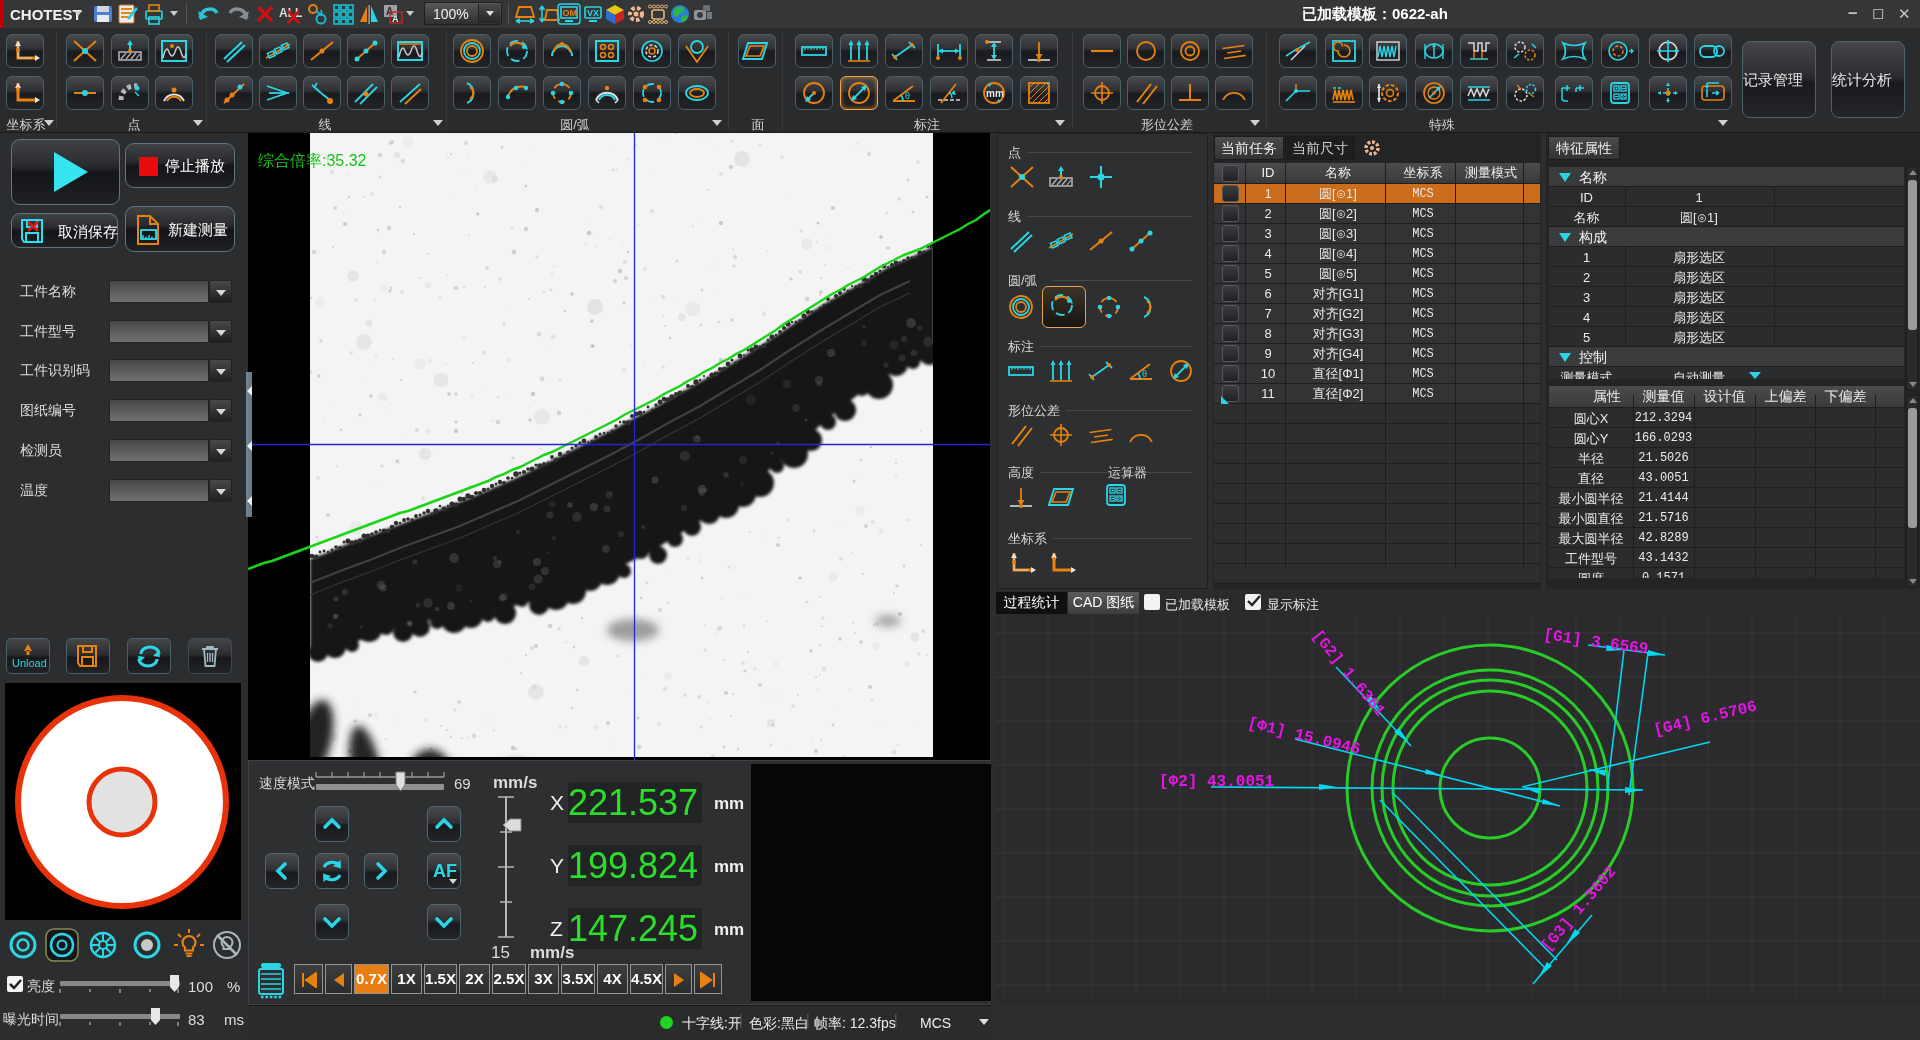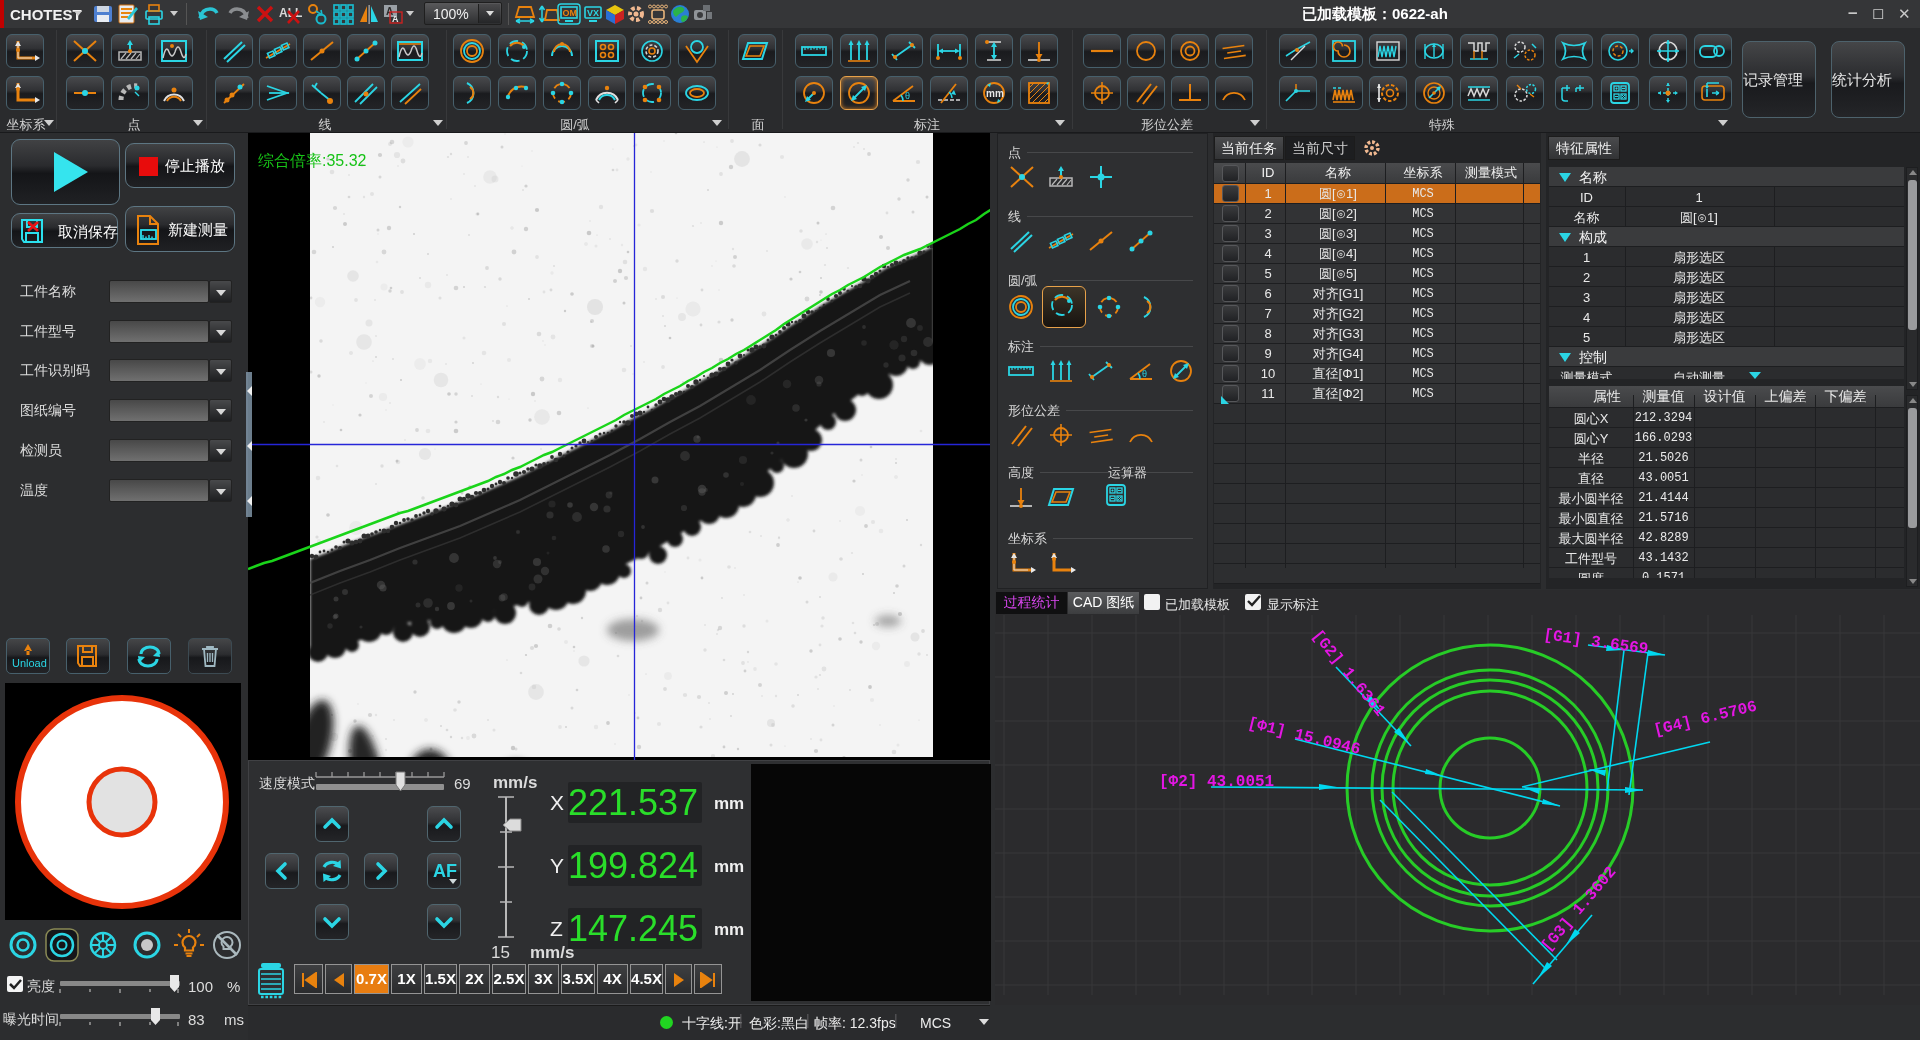--- a/index.html
+++ b/index.html
@@ -2017,21 +2017,21 @@
       <div style="position:absolute;left:209px;top:262px;width:1px;height:183px;background:#1d1e20;"></div>
       <div style="position:absolute;left:269px;top:262px;width:1px;height:183px;background:#1d1e20;"></div>
       <div style="position:absolute;left:329px;top:262px;width:1px;height:183px;background:#1d1e20;"></div>
       <div style="position:absolute;left:360px;top:262px;width:12px;height:192px;background:#2a2b2d;border:1px solid #1d1e20;">
         <div style="position:absolute;left:2px;top:2px;border-left:4px solid transparent;border-right:4px solid transparent;border-bottom:5px solid #888;"></div>
         <div style="position:absolute;left:1px;top:12px;width:9px;height:120px;background:#9a9b9d;border-radius:3px;"></div>
         <div style="position:absolute;left:2px;bottom:2px;border-left:4px solid transparent;border-right:4px solid transparent;border-top:5px solid #888;"></div>
       </div>
     </div>
     <div style="position:absolute;left:995px;top:590px;width:925px;height:415px;background:#2b2b2d;">
-      <div style="position:absolute;left:1px;top:2px;width:71px;height:22px;background:#101011;color:#d946ef;font-size:14px;text-align:center;line-height:21px;">过程统计</div>
+      <div style="position:absolute;left:1px;top:2px;width:71px;height:22px;background:#101011;color:#ffffff;font-size:14px;text-align:center;line-height:21px;">过程统计</div>
       <div style="position:absolute;left:73px;top:2px;width:71px;height:22px;background:linear-gradient(180deg,#5a5b5d,#3c3d3f);color:#fff;font-size:14px;text-align:center;line-height:21px;">CAD 图纸</div>
       <div style="position:absolute;left:149px;top:4px;width:16px;height:16px;background:#f2f2f2;border-radius:2px;"></div>
       <span style="position:absolute;left:170px;top:6px;font-size:13px;">已加载模板</span>
       <div style="position:absolute;left:250px;top:4px;width:16px;height:16px;background:#f2f2f2;border-radius:2px;"></div>
       <svg style="position:absolute;left:250px;top:2px;" width="17" height="17">
         <path d="M3 9 l4 4 8 -9" stroke="#222" stroke-width="2.4" fill="none"></path>
       </svg>
       <span style="position:absolute;left:272px;top:6px;font-size:13px;">显示标注</span>
       <svg style="position:absolute;left:0;top:25px;" width="925" height="380" viewBox="0 0 925 380">
         <rect width="925" height="380" fill="#2b2b2d"></rect>

